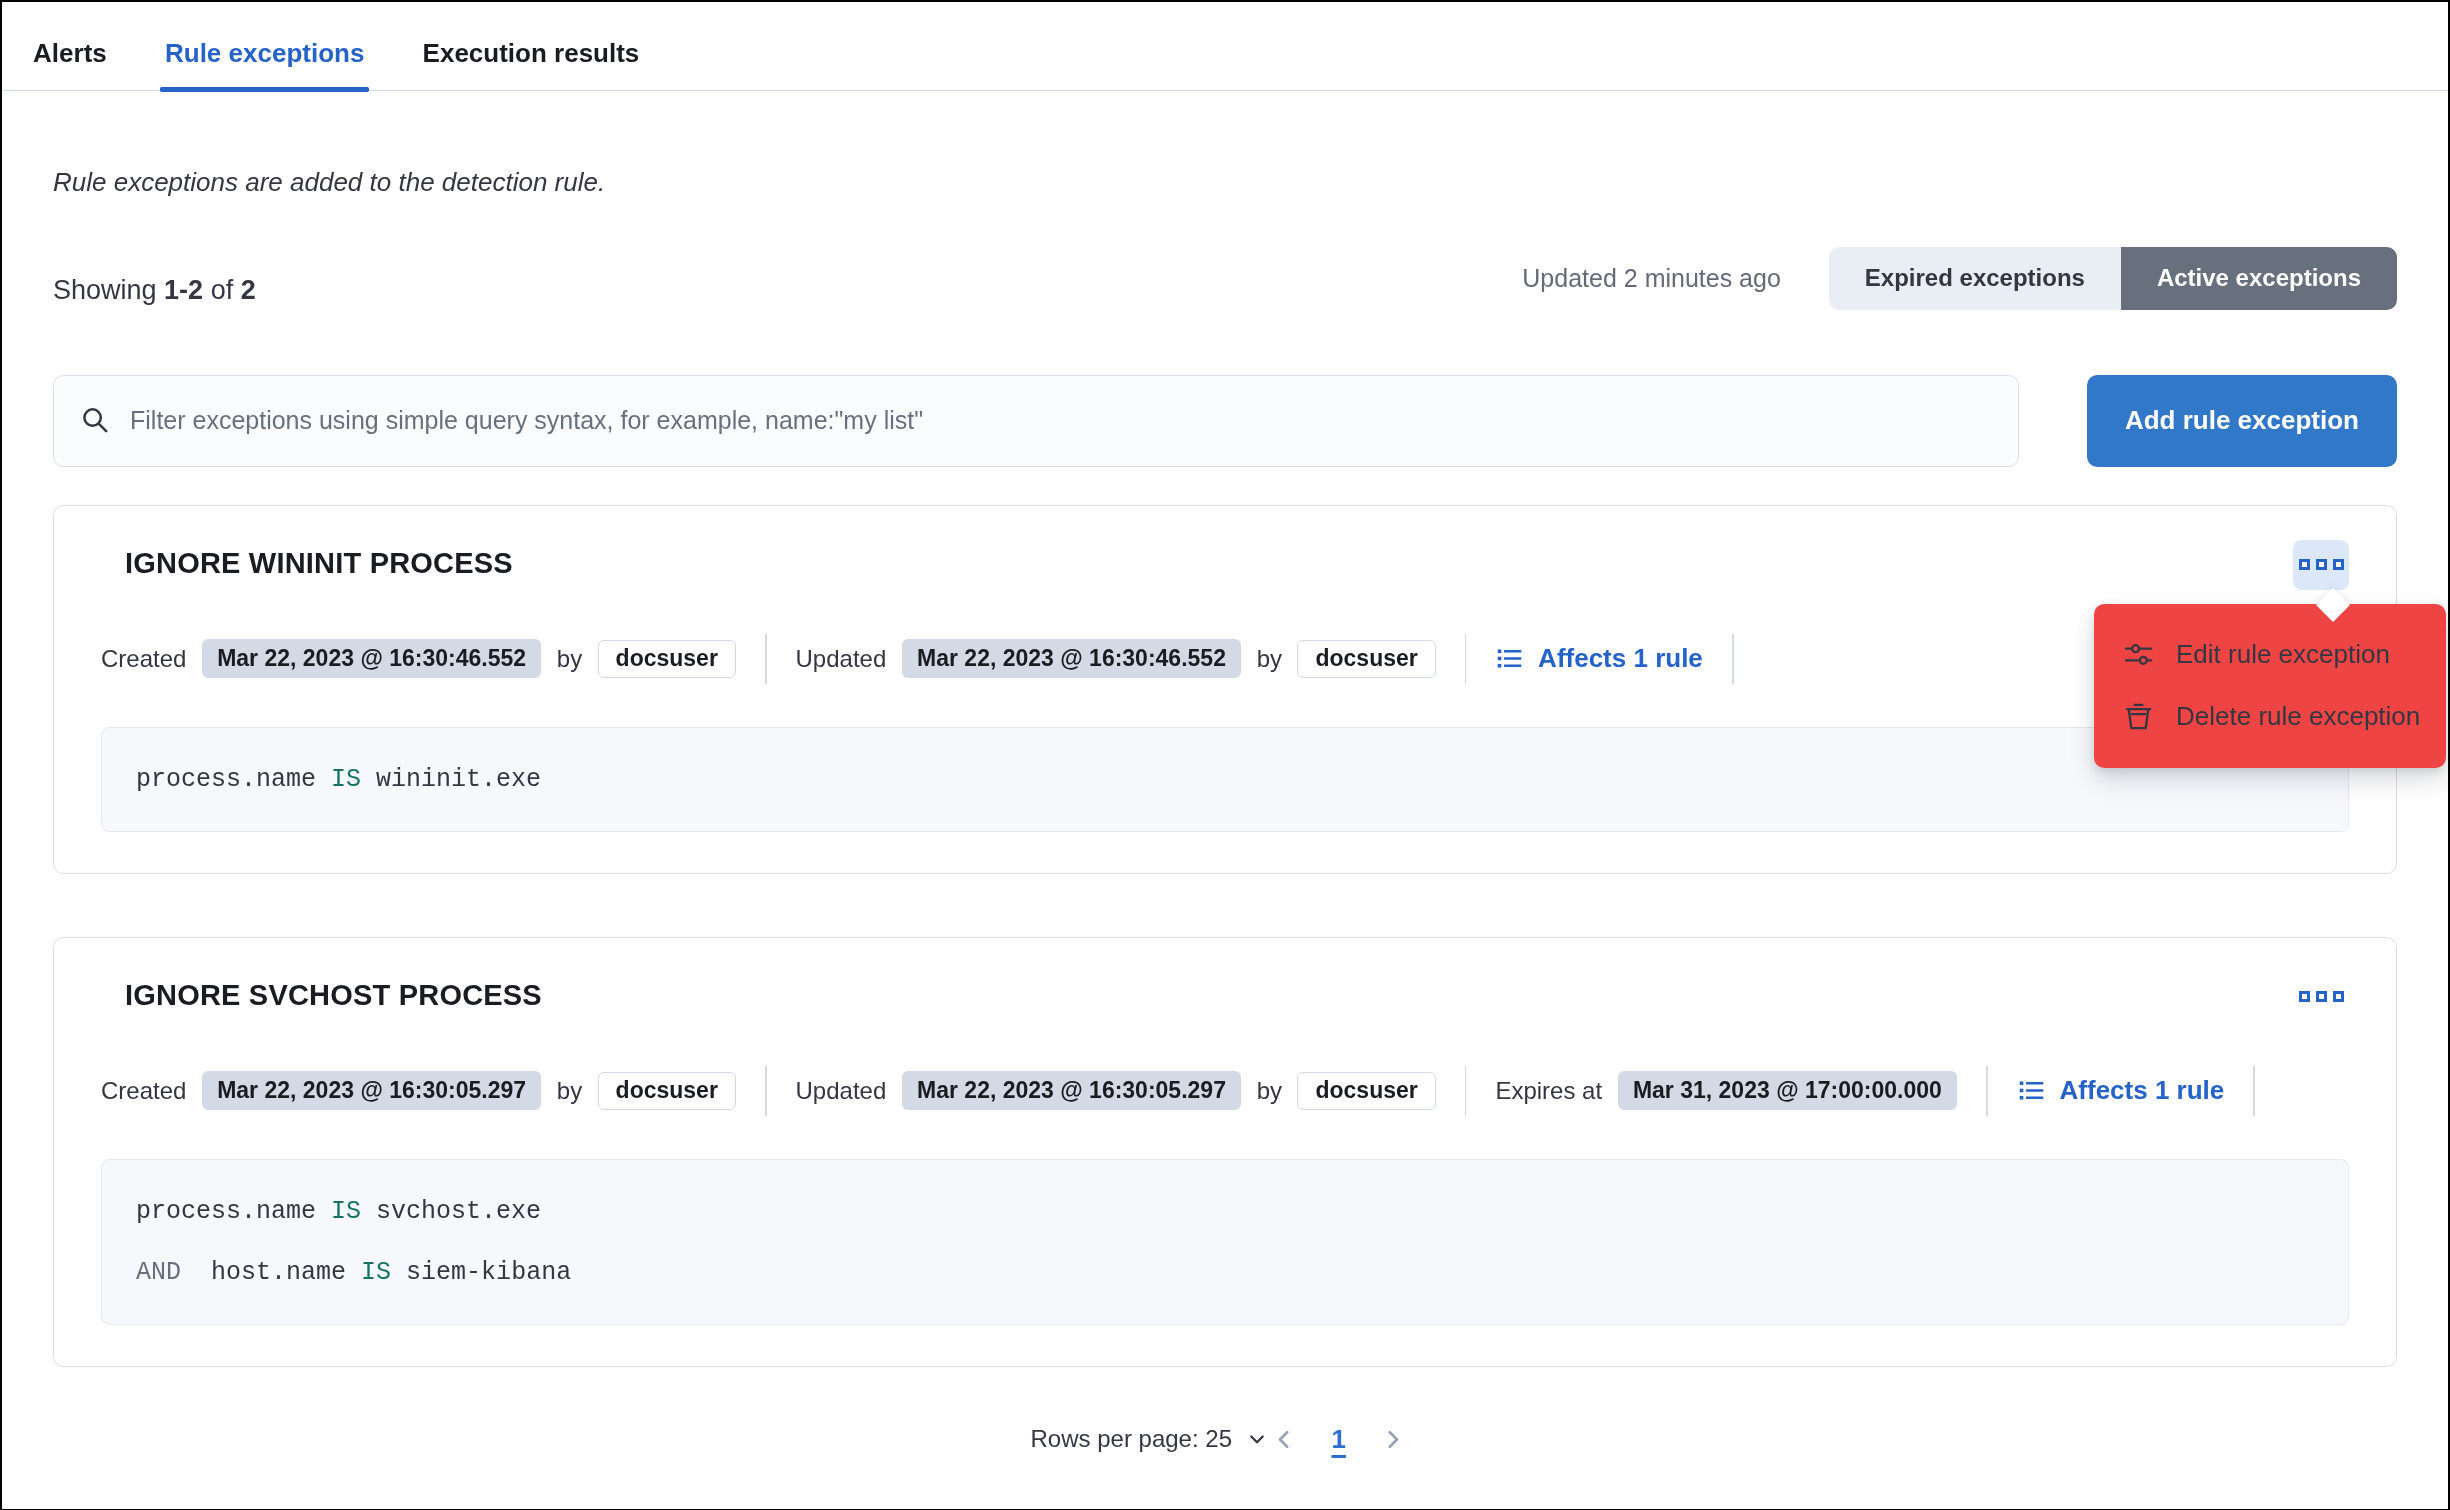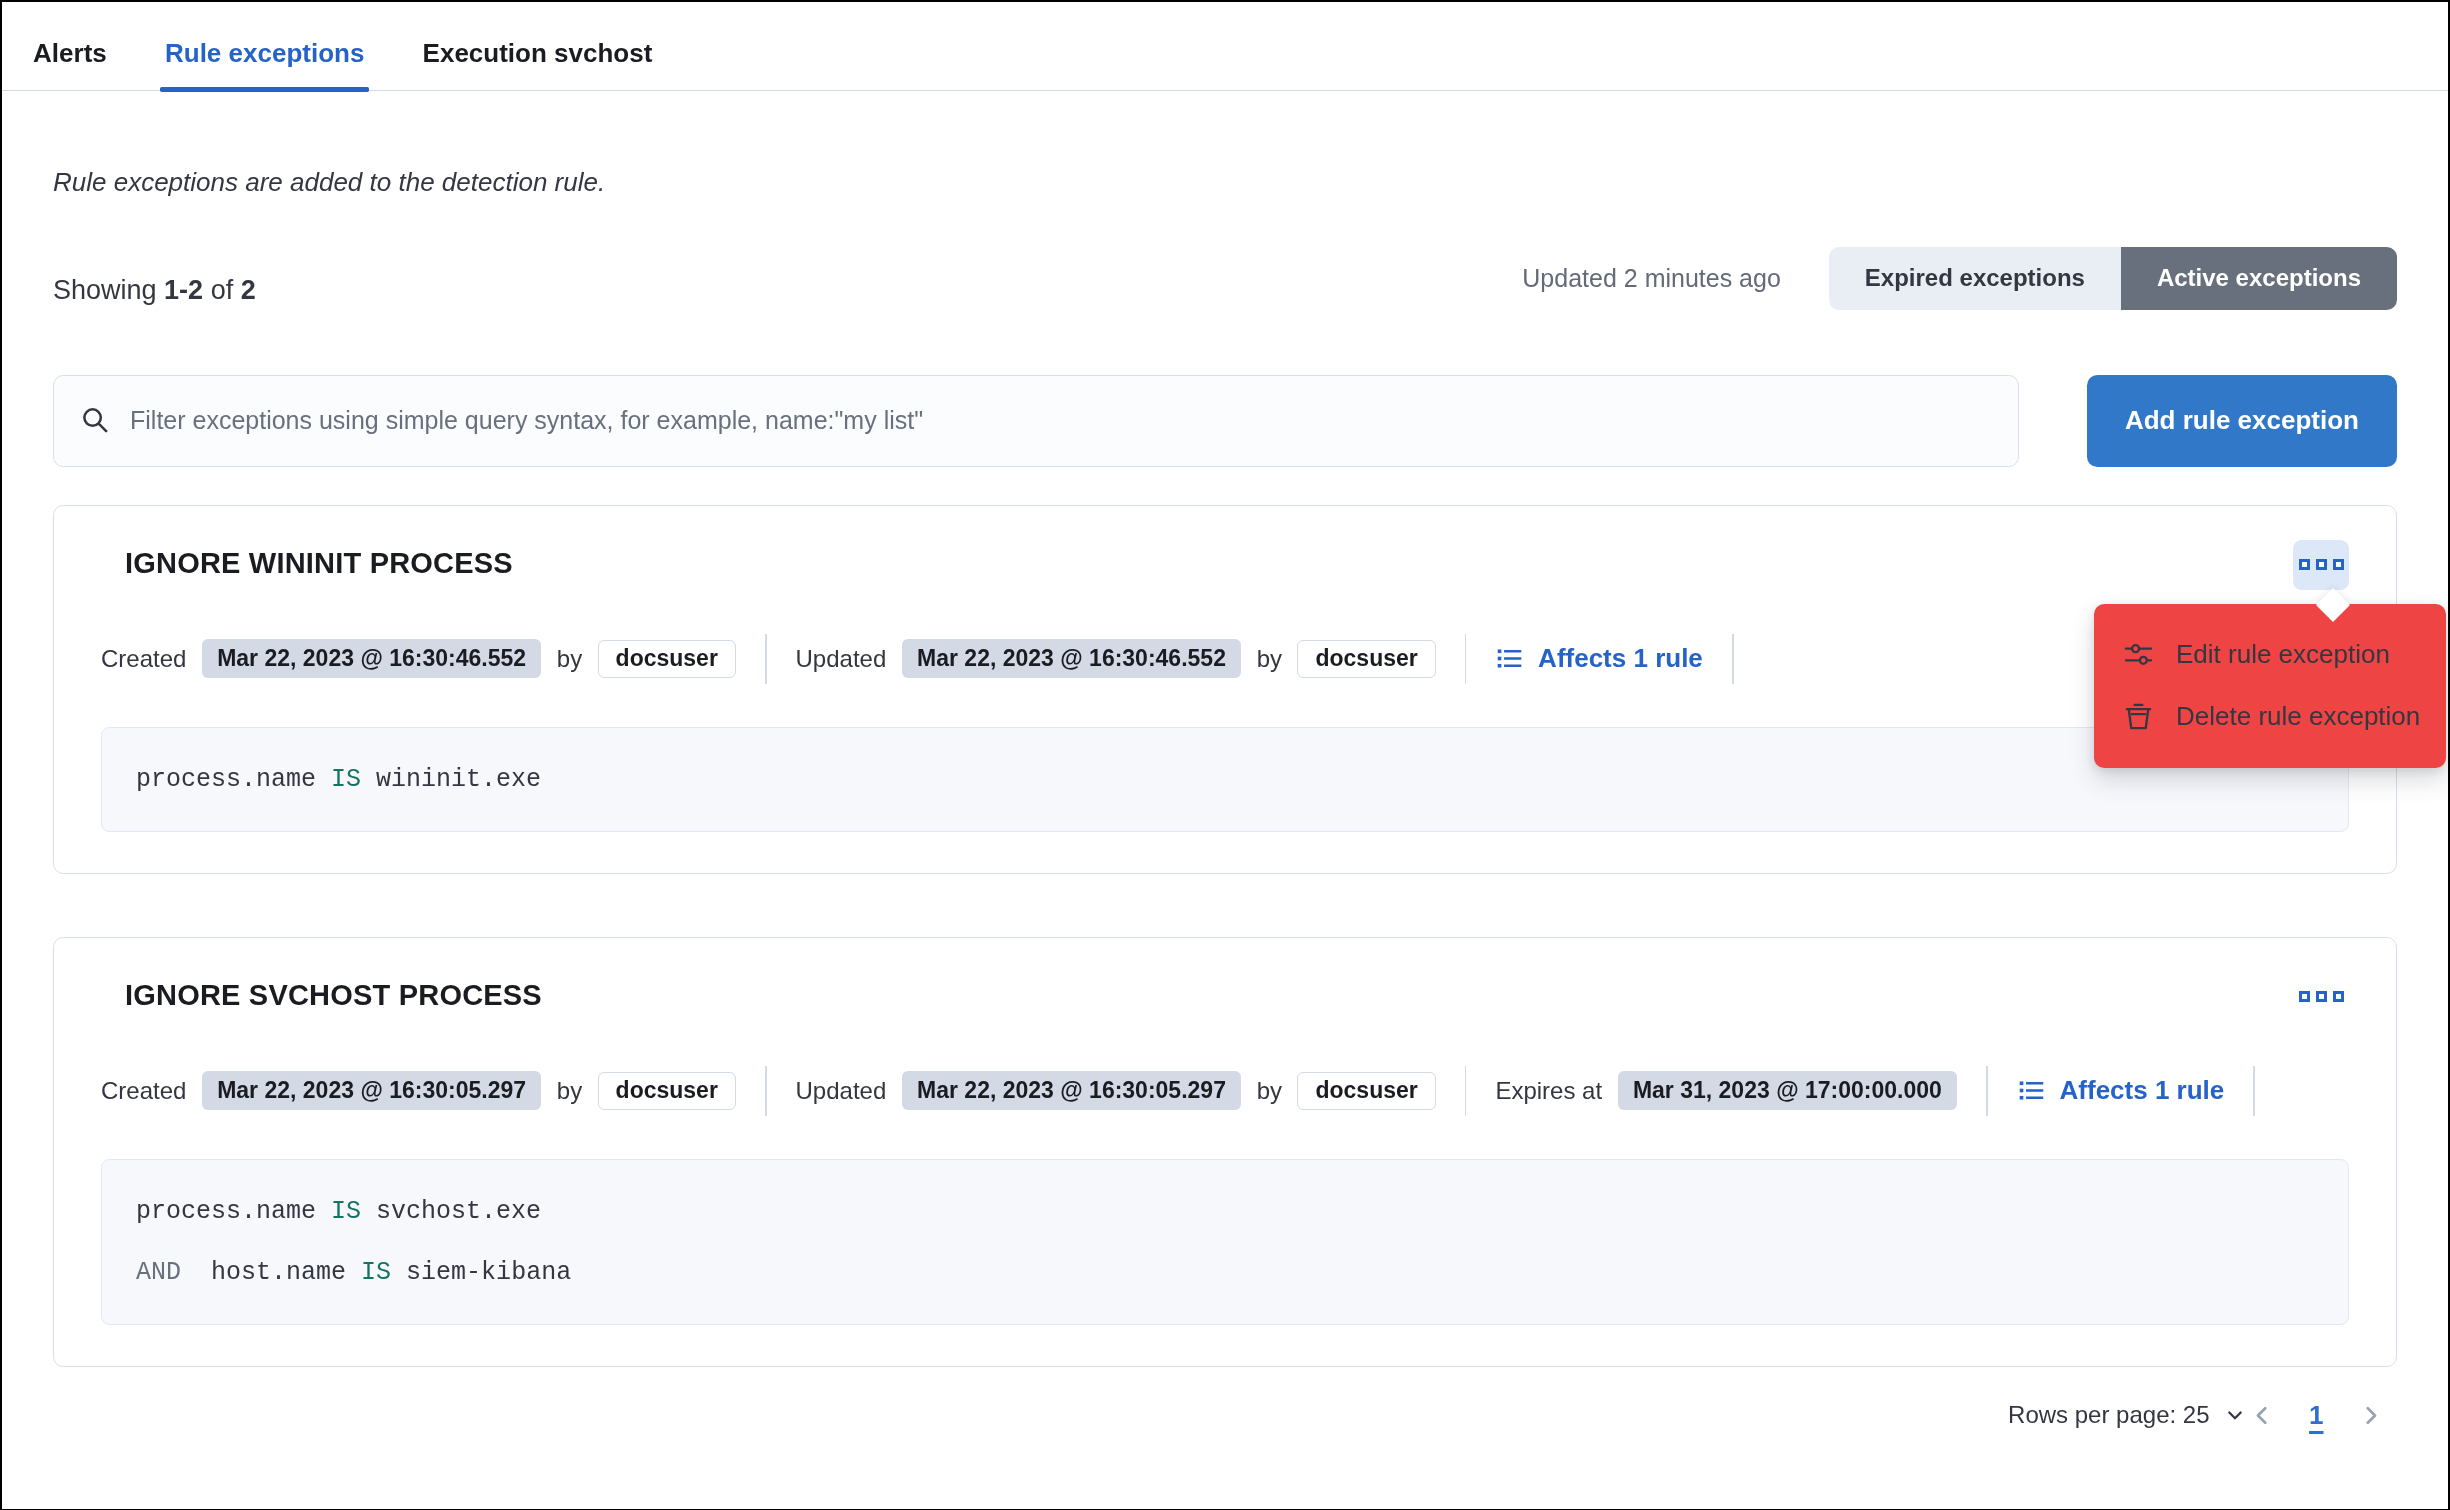--- a/index.html
+++ b/index.html
@@ -146,21 +146,21 @@
   }
   .popover-item {
     display:flex; align-items:center; gap:22px;
     padding:15.4px 29px; font-size:26px; color:#343741; cursor:pointer;
     white-space:nowrap;
   }
   .popover-item svg { flex:0 0 auto; }
 
   
   .footer-row {
-    margin-top:33px; display:flex; align-items:center; justify-content:flex-end;
+    margin-top:57px; display:flex; align-items:center; justify-content:center;
     padding-bottom:26px;
   }
   .rows-per-page {
     display:flex; align-items:center; gap:12px; font-size:24px; color:#343741;
     cursor:pointer;
   }
   .pagination { display:flex; align-items:center; gap:32.5px; margin-right:12px; }
   .page-arrow { background:none; border:none; cursor:pointer; display:flex; align-items:center; }
   .page-num {
     font-size:26px; font-weight:700; color:#2e6fd1;
@@ -169,21 +169,21 @@
   }
 </style>
 </head>
 <body>
 
 <div class="frame">
 
   <nav class="tabbar">
     <div class="tab">Alerts</div>
     <div class="tab active">Rule exceptions</div>
-    <div class="tab">Execution svchost</div>
+    <div class="tab">Execution results</div>
   </nav>
 
   <div class="main">
 
     <p class="desc">Rule exceptions are added to the detection rule.</p>
 
     <div class="toolbar-row">
       <div class="showing">
         <span>Showing</span>
         <b>1-2</b>

